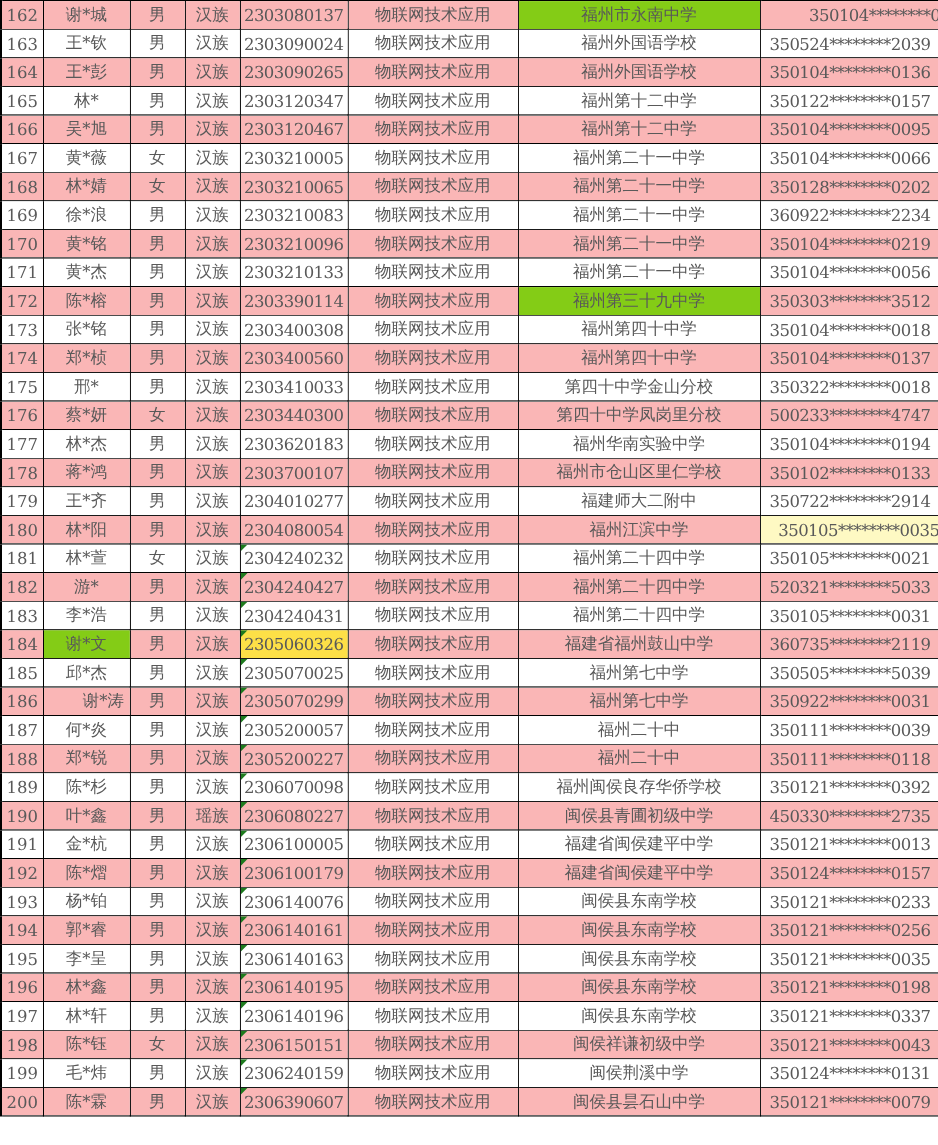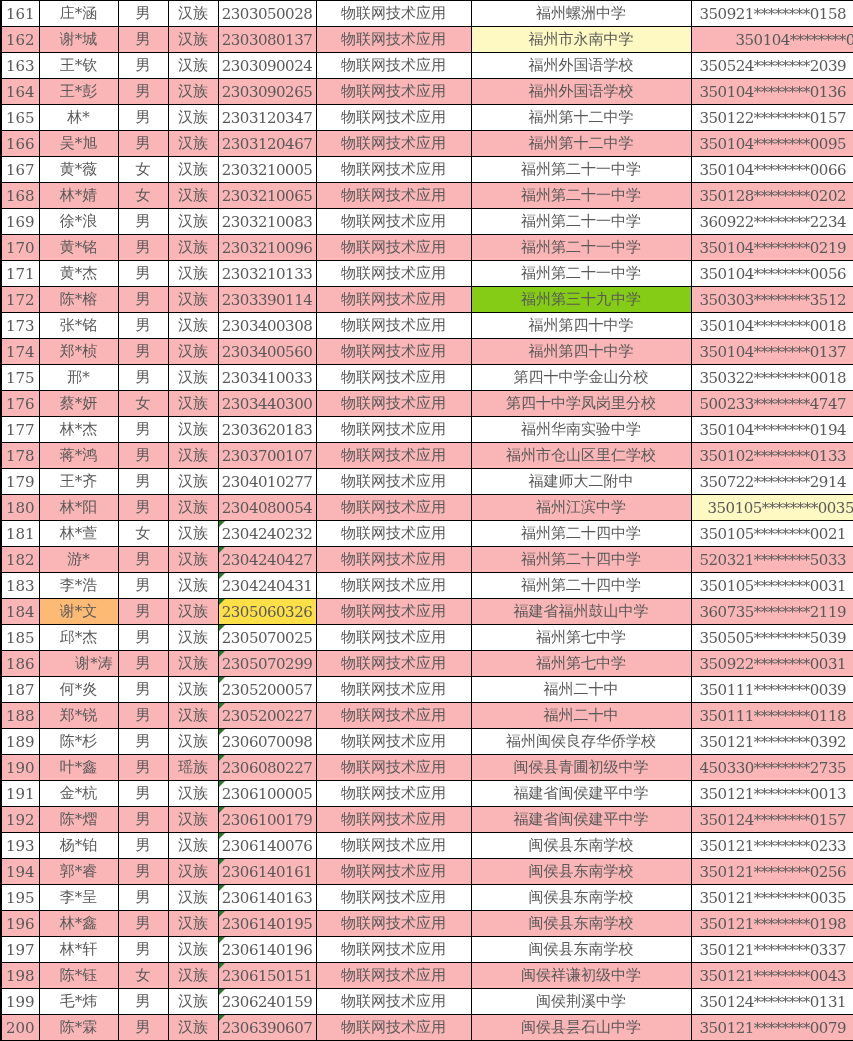--- a/index.html
+++ b/index.html
@@ -63,39 +63,29 @@
       <col style="width:38px">
         <col style="width:79px">
         <col style="width:50px">
         <col style="width:50px">
       <col style="width:98px">
         <col style="width:155px">
         <col style="width:220px">
         <col style="width:163px">
     </colgroup>
     <tbody id="table-body">
-  <tr>
-    <td>161</td>
-    <td>庄*涵</td>
-    <td>男</td>
-    <td>汉族</td>
-    <td class="exam-no">2303050028</td>
-    <td>物联网技术应用</td>
-    <td>福州螺洲中学</td>
-    <td class="id-masked">350921********0158</td>
-  </tr>
 
   <tr class="hl">
     <td style="background: rgb(250, 182, 182);">162</td>
     <td style="background: rgb(250, 182, 182);">谢*城</td>
     <td style="background: rgb(250, 182, 182);">男</td>
     <td style="background: rgb(250, 182, 182);">汉族</td>
     <td class="exam-no" style="background: rgb(250, 182, 182);">2303080137</td>
     <td style="background: rgb(250, 182, 182);">物联网技术应用</td>
-    <td style="background: #fef9c3;">福州市永南中学</td>
+    <td style="background: #84cc16;">福州市永南中学</td>
     <td class="id-masked" style="background: rgb(250, 182, 182); padding-left: 44px;">350104********001X</td>
   </tr>
 
   <tr>
     <td>163</td>
     <td>王*钦</td>
     <td>男</td>
     <td>汉族</td>
     <td class="exam-no">2303090024</td>
     <td>物联网技术应用</td>
@@ -318,21 +308,21 @@
     <td>男</td>
     <td>汉族</td>
     <td class="exam-no">2304240431<span class="corner-flag" style="border-top-color: rgb(30, 123, 30);"></span></td>
     <td>物联网技术应用</td>
     <td>福州第二十四中学</td>
     <td class="id-masked">350105********0031</td>
   </tr>
 
   <tr class="hl">
     <td style="background: rgb(250, 182, 182);">184</td>
-    <td style="background: #fdba74; margin-left: 24px;">谢*文</td>
+    <td style="background: #84cc16; margin-left: 24px;">谢*文</td>
     <td style="background: rgb(250, 182, 182);">男</td>
     <td style="background: rgb(250, 182, 182);">汉族</td>
     <td class="exam-no" style="background: #fde047;">2305060326<span class="corner-flag" style="border-top-color: rgb(30, 123, 30);"></span></td>
     <td style="background: rgb(250, 182, 182);">物联网技术应用</td>
     <td style="background: rgb(250, 182, 182);">福建省福州鼓山中学</td>
     <td class="id-masked" style="background: rgb(250, 182, 182);">360735********2119</td>
   </tr>
 
   <tr>
     <td>185</td>

